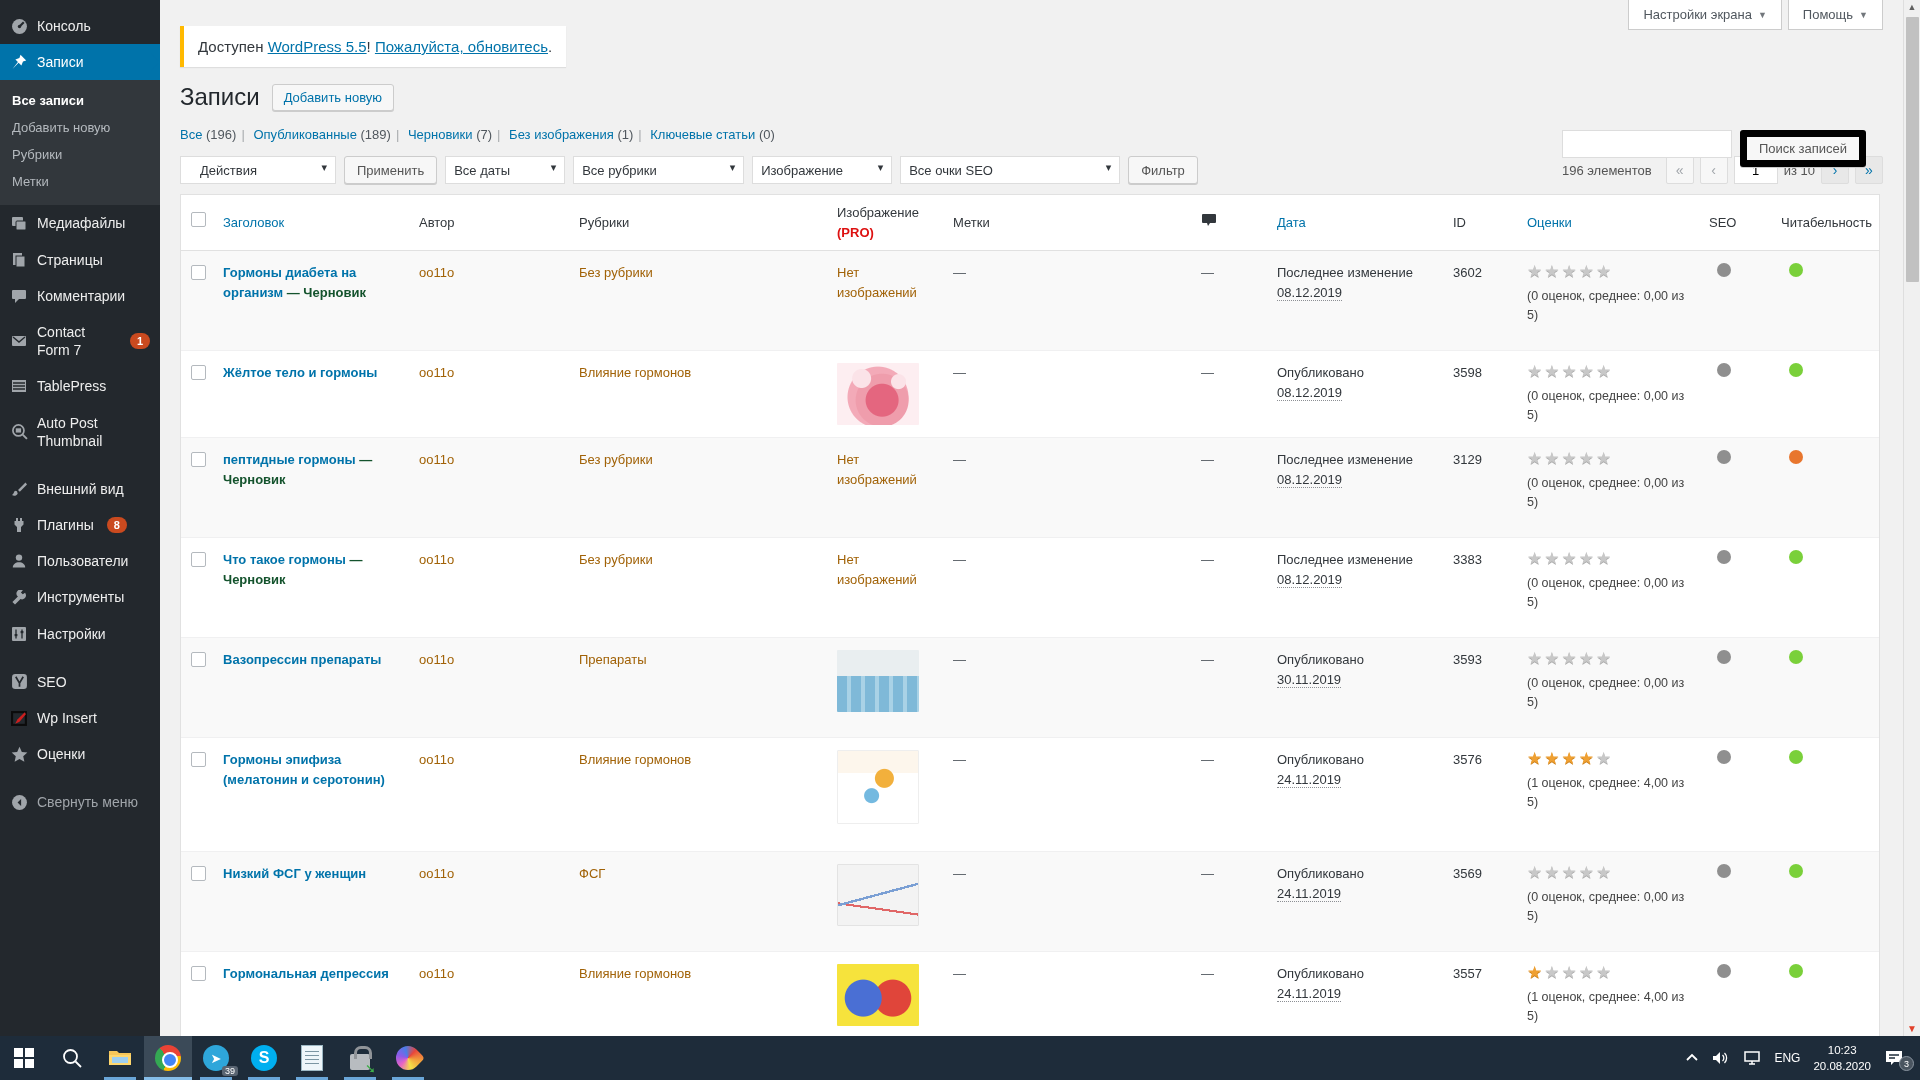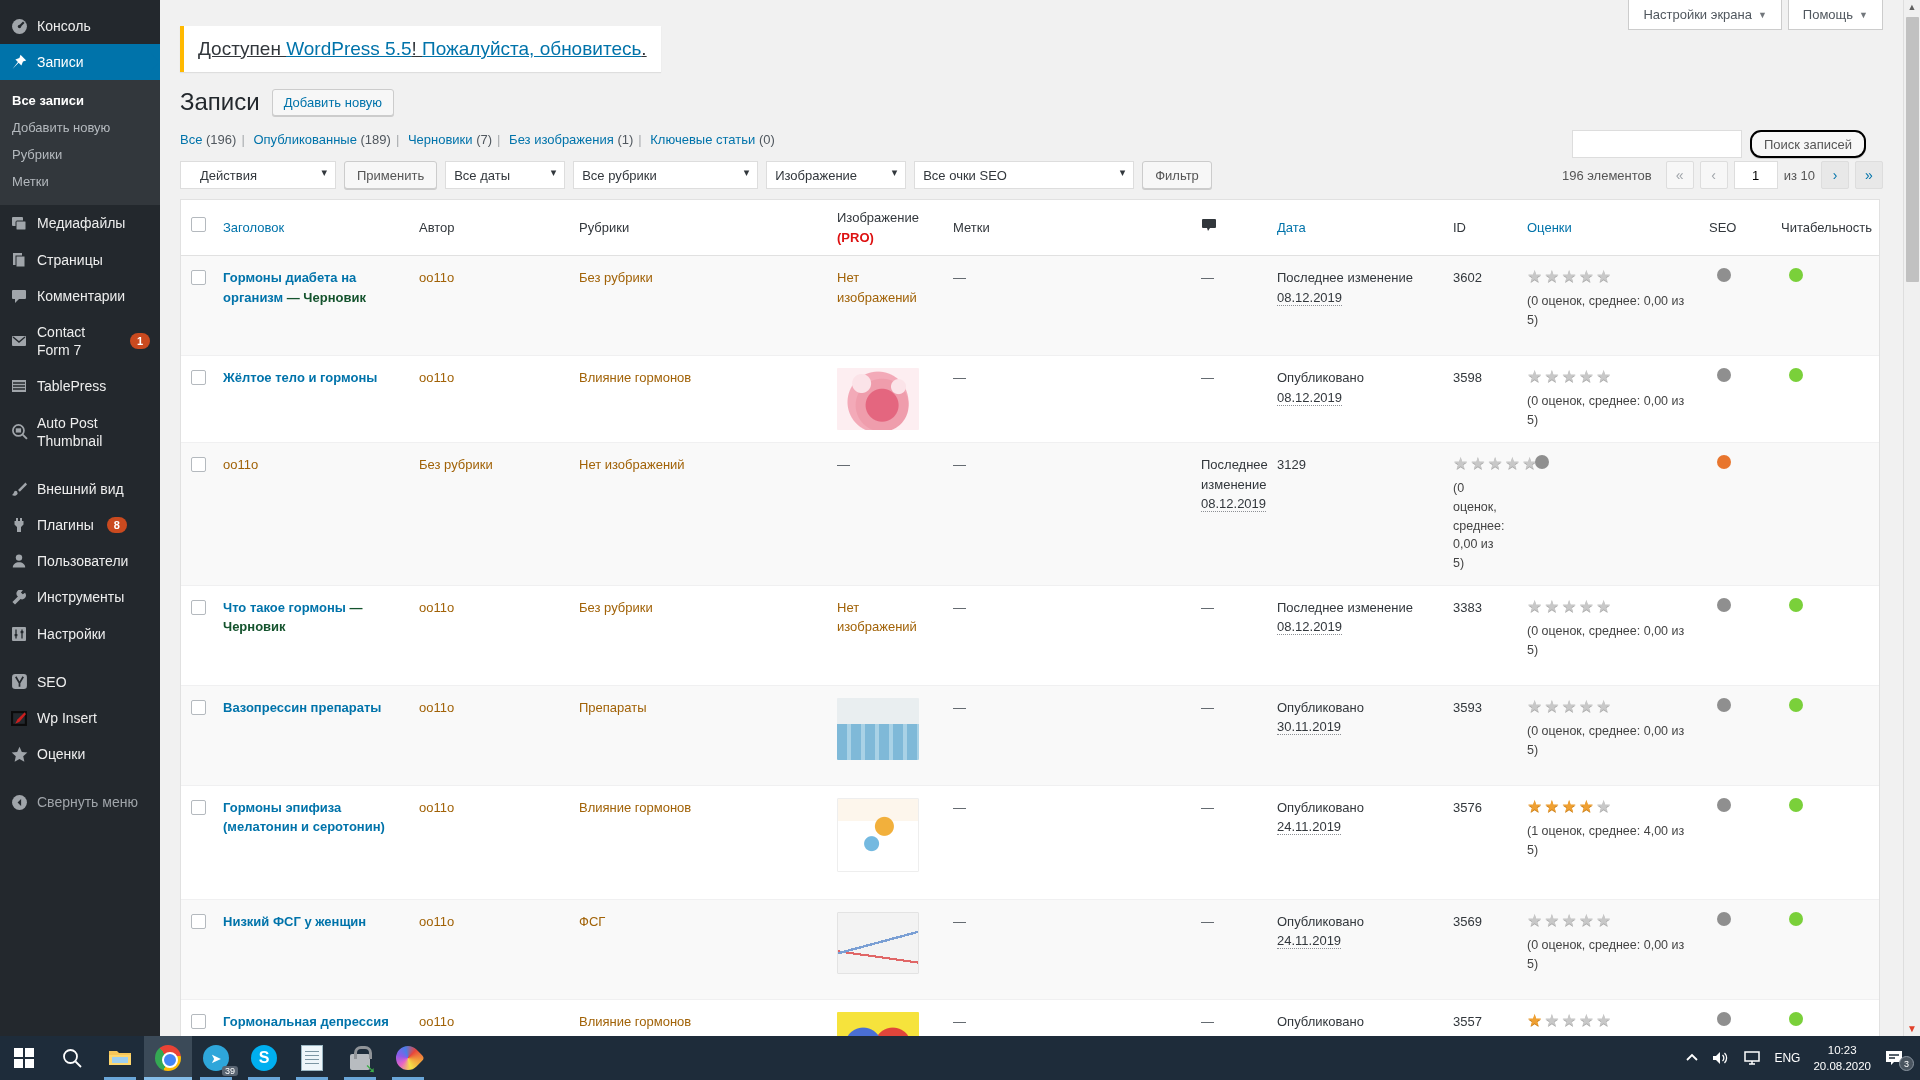--- a/index.html
+++ b/index.html
@@ -21,35 +21,35 @@
   .menu-sep { height:12px; }
   .badge { background:#ca4a1f; color:#fff; border-radius:9px; font-size:11px; padding:1px 7px; margin-left:4px; font-weight:bold; }
   .collapse-item { color:#a0a5aa; }
 
   
   .content { flex:1; background:#f1f1f1; position:relative; padding:0 20px; overflow:hidden; }
   .top-controls { position:absolute; top:0; right:20px; display:flex; gap:6px; }
   .screen-btn { background:#fff; border:1px solid #ccc; border-top:none; color:#50575e; font-size:13px; padding:7px 14px; cursor:pointer; display:flex; gap:6px; align-items:center; font-family:inherit;justify-content:center;}
   .caret { font-size:9px; color:#72777c; }
 
-  .notice { margin-top:26px; background:#fff; border-left:4px solid #ffb900; box-shadow:0 1px 1px rgba(0,0,0,.08); padding:12px 14px; width:fit-content; font-size:19px; color:#32373c;text-decoration:underline; }
+  .notice { margin-top:26px; background:#fff; border-left:4px solid #ffb900; box-shadow:0 1px 1px rgba(0,0,0,.08); padding:12px 14px; width:fit-content; font-size:15px; color:#32373c; }
   .notice a { color:#0073aa; text-decoration:underline; }
 
   .title-row { margin-top:16px; display:flex; align-items:center; gap:12px; }
   .page-title { font-size:24px; font-weight:400; color:#23282d; }
   .add-new { background:#f7f7f7; border:1px solid #ccc; border-radius:3px; color:#0073aa; font-size:13px; padding:5px 11px; cursor:pointer; box-shadow:0 1px 0 #ccc; font-family:inherit;}
 
   .views { margin-top:16px; font-size:13px; color:#646970; }
   .views a { color:#0073aa; }
   .views .cnt { color:#50575e; }
   .views .sep { color:#a7aaad; margin:0 5px; }
 
   .search-row { position:absolute; top:130px; right:37px; display:flex; gap:8px; }
   .search-input { width:170px; height:28px; border:1px solid #ddd; background:#fff; padding:0 6px; font-family:inherit; font-size:13px;}
-  .search-btn { background:#f7f7f7; border:2px solid #000000; border-radius:11px; color:#555; font-size:13px; padding:4px 12px; cursor:pointer; box-shadow:0 1px 0 #ccc; font-family:inherit;}
+  .search-btn { background:#f7f7f7; border:7px solid #000000; border-radius:3px; color:#555; font-size:13px; padding:4px 12px; cursor:pointer; box-shadow:0 1px 0 #ccc; font-family:inherit;}
 
   .tablenav { margin-top:14px; display:flex; align-items:center; }
   .filters { display:flex; gap:8px; align-items:center; }
   .select-wrap { position:relative; display:inline-block; }
   .select-wrap::after { content:"▾"; position:absolute; right:9px; top:5px; font-size:11px; color:#32373c; pointer-events:none; }
   .select-wrap select { appearance:none; -webkit-appearance:none; background:#fff; border:1px solid #ddd; height:28px; font-size:13px; color:#32373c; padding:3px 26px 3px 8px; font-family:inherit; cursor:pointer; }
   .btn-secondary { background:#f7f7f7; border:1px solid #ccc; border-radius:3px; color:#555; font-size:13px; height:28px; padding:0 12px; cursor:pointer; box-shadow:0 1px 0 #ccc; font-family:inherit;}
   .pagination { margin-left:auto; display:flex; align-items:center; gap:6px; color:#555; font-size:13px; }
   .pg-btn { min-width:28px; height:28px; display:flex; align-items:center; justify-content:center; border:1px solid #ddd; background:#f7f7f7; border-radius:2px; font-size:14px; }
   .pg-btn.disabled { color:#a0a5aa; }
@@ -344,21 +344,21 @@
     <div class="search-row">
       <input class="search-input" value="" style="">
       <button class="search-btn">Поиск записей</button>
     </div>
 
     <div class="tablenav">
       <div class="filters">
         <span class="select-wrap"><select style="width:156px;padding-left:19px;"><option>Действия</option></select></span>
         <button class="btn-secondary">Применить</button>
         <span class="select-wrap"><select style="width:120px;"><option>Все даты</option></select></span>
-        <span class="select-wrap"><select style="width:185px;"><option>Все рубрики</option></select></span>
+        <span class="select-wrap"><select style="width:171px;"><option>Все рубрики</option></select></span>
         <span class="select-wrap"><select style="width:140px;"><option>Изображение</option></select></span>
         <span class="select-wrap"><select style="width:220px;"><option>Все очки SEO</option></select></span>
         <button class="btn-secondary">Фильтр</button>
       </div>
       <div class="pagination">
         <span class="pg-total">196 элементов</span>
         <span class="pg-btn disabled">«</span>
         <span class="pg-btn disabled">‹</span>
         <input class="pg-input" value="1" style="">
         <span>из 10</span>
@@ -419,20 +419,21 @@
         <div class="cell">
             <div class="stars"><span class="star">★</span><span class="star">★</span><span class="star">★</span><span class="star">★</span><span class="star">★</span></div>
             <div class="rating-text">(0 оценок, среднее: 0,00 из 5)</div>
           </div>
         <div class="cell"><span class="dot" style="background-color: rgb(143, 143, 143);"></span></div>
         <div class="cell"><span class="dot" style="background-color: rgb(122, 208, 58);"></span></div>
       </div>
 
       <div class="trow post-row alt">
         <div class="cell c-check"><span class="checkbox"></span></div>
+        <div class="cell"><a href="#" class="row-title">пептидные гормоны</a><span class="row-suffix"> — Черновик</span></div>
         <div class="cell"><a href="#" class="plain">oo11o</a></div>
         <div class="cell"><a href="#" class="cat">Без рубрики</a></div>
         <div class="cell"><a href="#" class="plain">Нет изображений</a></div>
         <div class="cell dash">—</div>
         <div class="cell dash">—</div>
         <div class="cell"><span>Последнее изменение</span><br><span class="date-val">08.12.2019</span></div>
         <div class="cell">3129</div>
         <div class="cell">
             <div class="stars"><span class="star">★</span><span class="star">★</span><span class="star">★</span><span class="star">★</span><span class="star">★</span></div>
             <div class="rating-text">(0 оценок, среднее: 0,00 из 5)</div>

